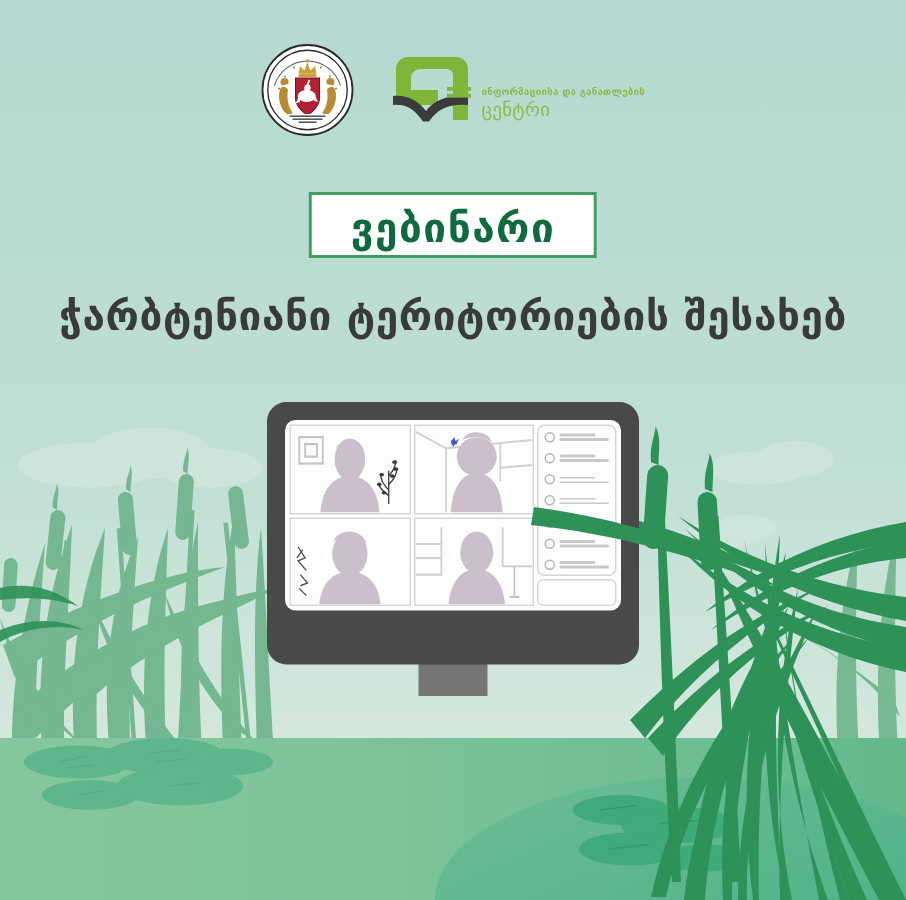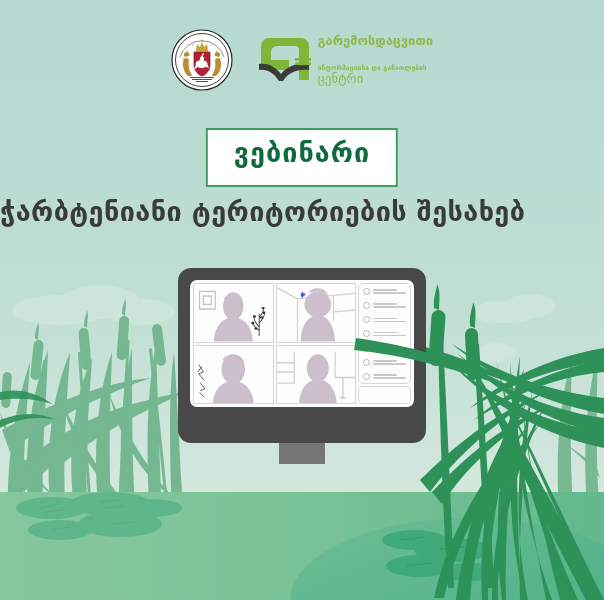--- a/index.html
+++ b/index.html
@@ -25,28 +25,28 @@
   #eiec-mark{width:52px;height:52px;flex:0 0 auto;}
   #eiec-text{display:flex;flex-direction:column;justify-content:center;line-height:1.05;}
   .eiec-l1{font-size:12.5px;font-weight:bold;color:#8fb84a;letter-spacing:.2px;}
   .eiec-l2{font-size:6.6px;font-weight:bold;color:#8fb84a;letter-spacing:.1px;margin-top:17px;}
   .eiec-l3{font-size:12.5px;font-weight:normal;color:#8fb84a;letter-spacing:.2px;margin-top:1px;}
 
   
   #title-box{
     position:absolute;left:50%;top:128px;transform:translateX(-50%);
     background:#ffffff;border:2px solid #3f9e5e;
-    padding:9px 26px 19px 26px;
+    padding:9px 26px 4px 26px;
   }
   #title-text{
     font-size:27px;font-weight:bold;color:#0f6b3d;letter-spacing:1px;
     line-height:1;white-space:nowrap;
   }
   #subtitle{
-    position:absolute;left:0;top:196px;width:604px;text-align:left;
+    position:absolute;left:0;top:196px;width:604px;text-align:center;
     font-size:27px;font-weight:bold;color:#3a3a3a;letter-spacing:.4px;
     white-space:nowrap;
   }
 
   
   #monitor{position:absolute;left:178px;top:268px;width:248px;height:196px;}
   #monitor-bezel{
     position:absolute;left:0;top:0;width:248px;height:175px;
     background:#494949;border-radius:13px;
   }
@@ -282,21 +282,20 @@
     <div id="eiec-logo">
       <svg id="eiec-mark" viewBox="0 0 52 52">
         <path d="M10 4 H42 A8 8 0 0 1 50 12 V46 H40 V16 A4 4 0 0 0 36 12 H18 A6 6 0 0 0 12 18 V26 H30 V36 H2 V12 A8 8 0 0 1 10 4 Z" fill="#7fb539"></path>
         <path d="M0 30 C 8 29, 16 32, 22 40 C 28 32, 38 29, 50 30 L 50 36 C 38 35, 30 38, 24 47 L 20 47 C 14 38, 8 35, 0 36 Z" fill="#3b3b3b"></path>
         <g fill="#7fb539">
           <rect x="36" y="24" width="16" height="2.6"></rect>
           <rect x="36" y="28.5" width="16" height="2.6"></rect>
         </g>
       </svg>
       <div id="eiec-text">
-        <div class="eiec-l1">გარემოსდაცვითი</div>
         <div class="eiec-l2">ინფორმაციისა და განათლების</div>
         <div class="eiec-l3">ცენტრი</div>
       </div>
     </div>
   </div>
 
   <div id="title-box">
     <div id="title-text">ვებინარი</div>
   </div>
 

